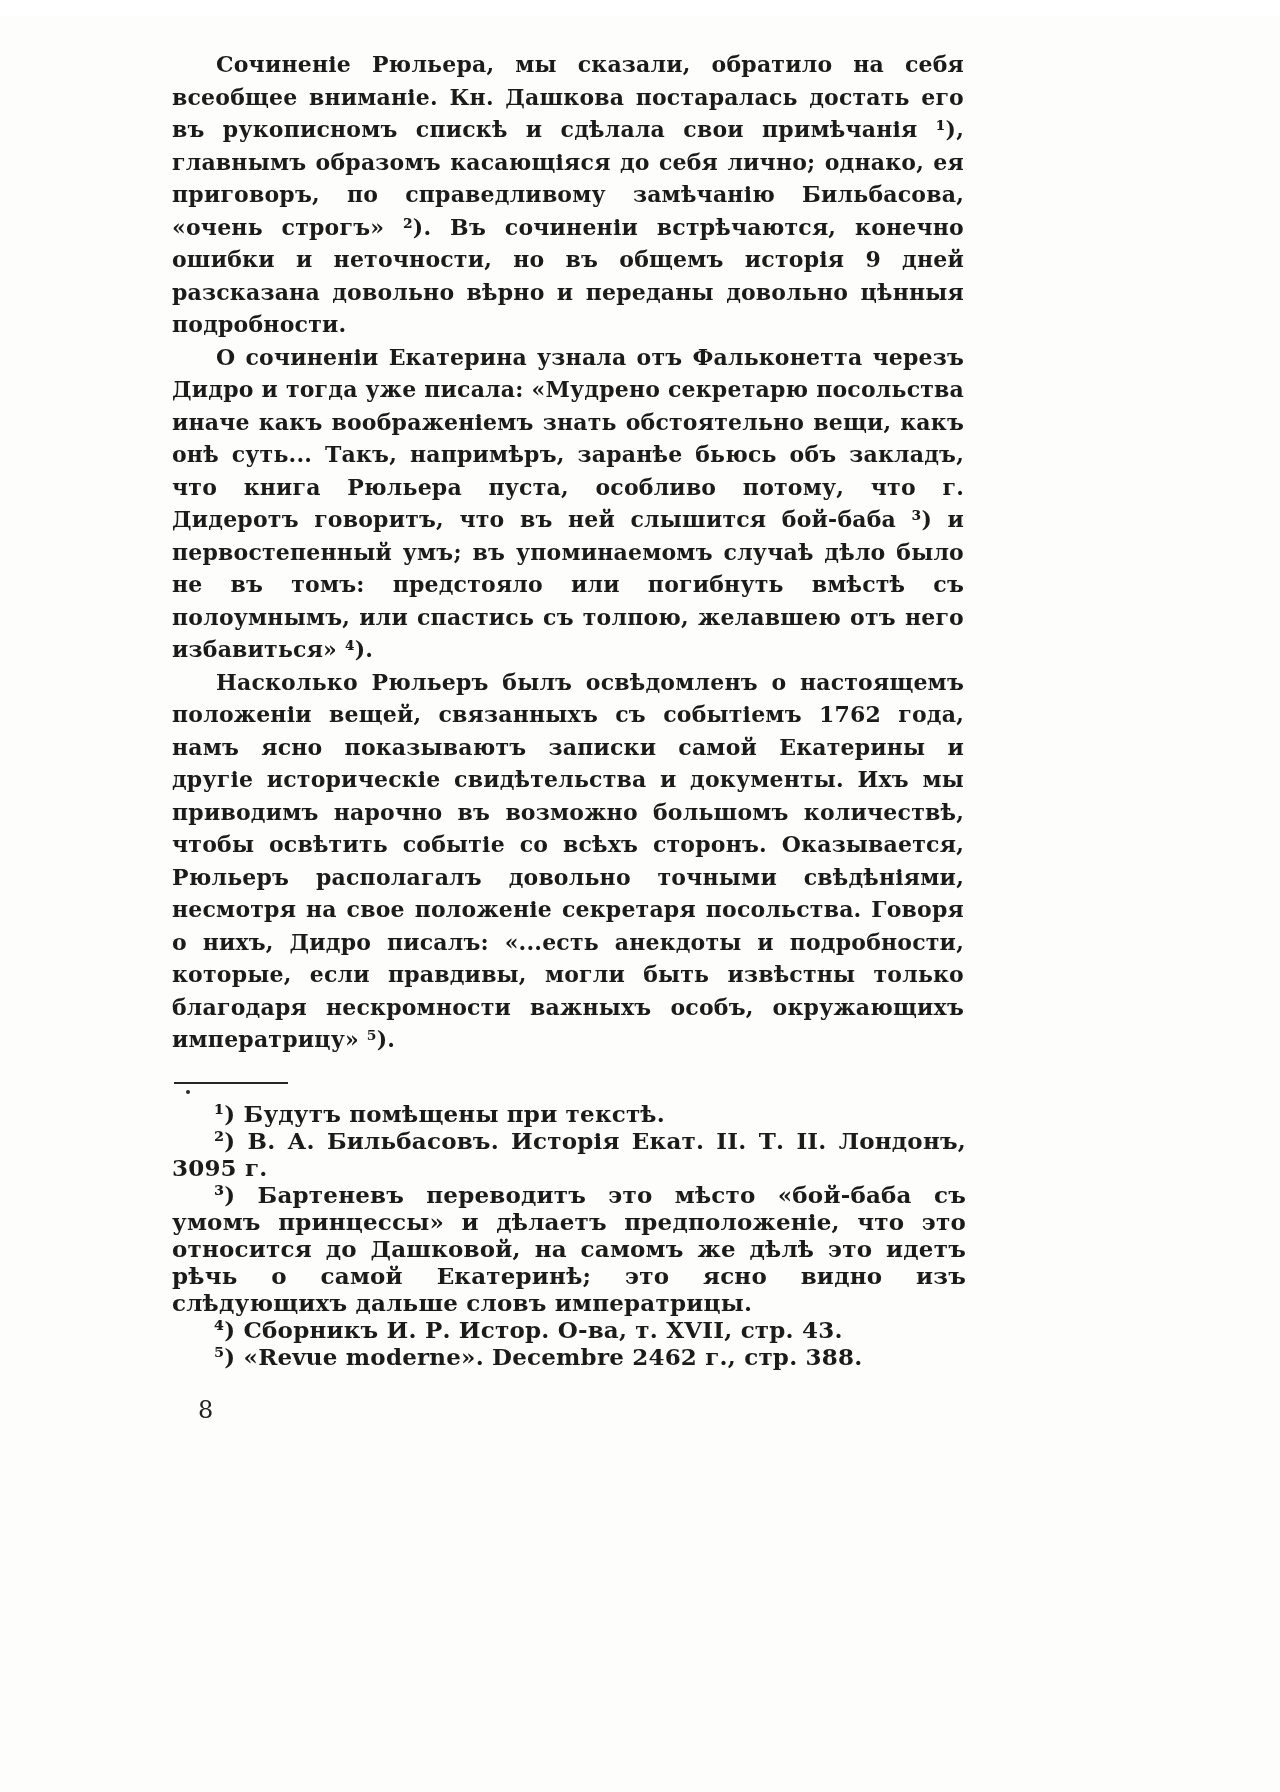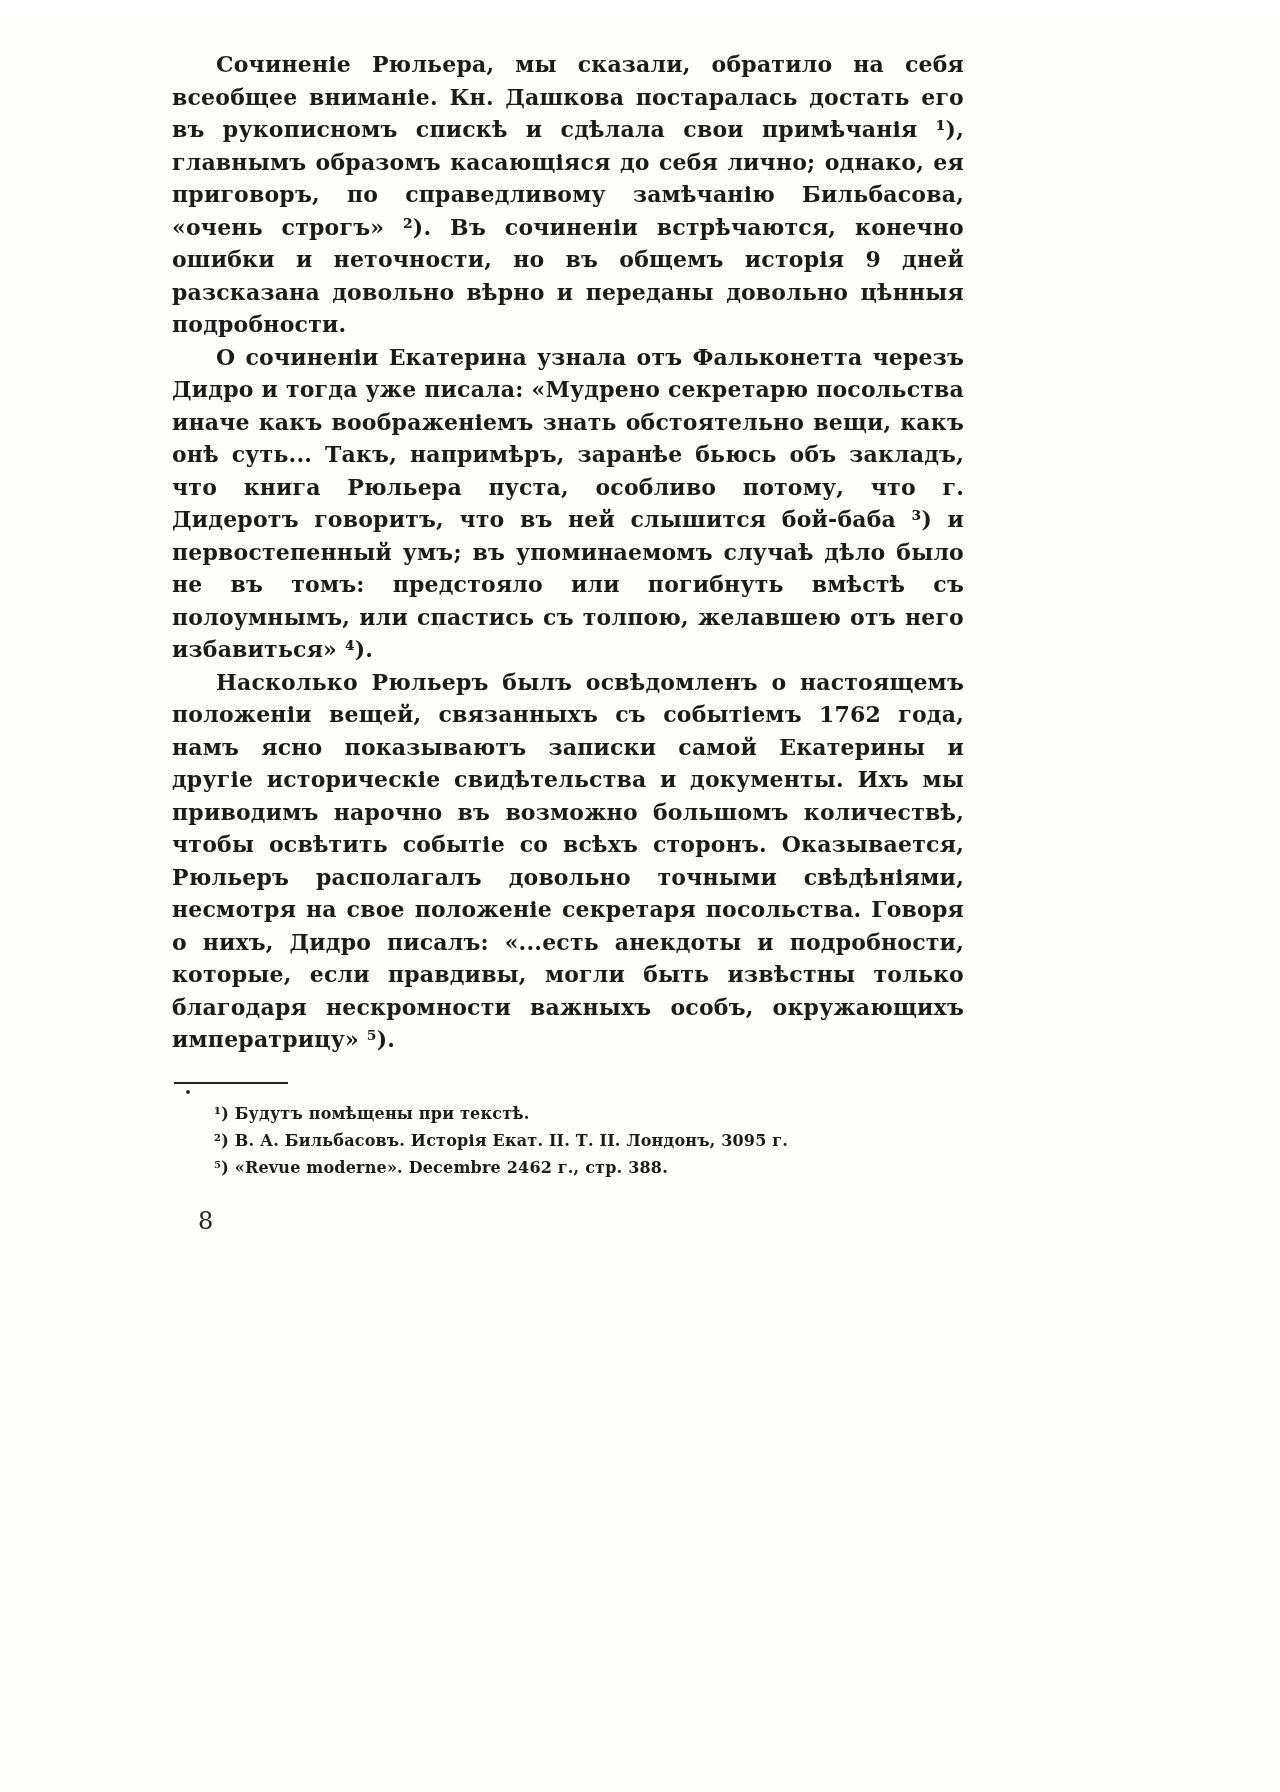--- a/index.html
+++ b/index.html
@@ -47,21 +47,21 @@
     margin-top: 6px;
     width: 4px;
     height: 4px;
     border-radius: 50%;
     background: #2a2a2a;
   }
   .footnotes {
     margin-left: 172px;
     margin-top: 6px;
     width: 794px;
-    font-size: 16px;
+    font-size: 23px;
     font-weight: 700;
     line-height: 27px;
     text-align: justify;
     letter-spacing: 0.2px;
   }
   .footnotes p {
     margin: 0;
     text-indent: 42px;
   }
   .page-number {
@@ -82,18 +82,20 @@
     <p>О сочиненіи Екатерина узнала отъ Фальконетта черезъ Дидро и тогда уже писала: «Мудрено секретарю посольства иначе какъ воображеніемъ знать обстоятельно вещи, какъ онѣ суть... Такъ, напримѣръ, заранѣе бьюсь объ закладъ, что книга Рюльера пуста, особливо потому, что г. Дидеротъ говоритъ, что въ ней слышится бой-баба ³) и первостепенный умъ; въ упоминаемомъ случаѣ дѣло было не въ томъ: предстояло или погибнуть вмѣстѣ съ полоумнымъ, или спастись съ толпою, желавшею отъ него избавиться» ⁴).</p>
     <p>Насколько Рюльеръ былъ освѣдомленъ о настоящемъ положеніи вещей, связанныхъ съ событіемъ 1762 года, намъ ясно показываютъ записки самой Екатерины и другіе историческіе свидѣтельства и документы. Ихъ мы приводимъ нарочно въ возможно большомъ количествѣ, чтобы освѣтить событіе со всѣхъ сторонъ. Оказывается, Рюльеръ располагалъ довольно точными свѣдѣніями, несмотря на свое положеніе секретаря посольства. Говоря о нихъ, Дидро писалъ: «...есть анекдоты и подробности, которые, если правдивы, могли быть извѣстны только благодаря нескромности важныхъ особъ, окружающихъ императрицу» ⁵).</p>
   </div>
 
   <div class="footnote-sep"></div>
   <div class="ink-dot"></div>
 
   <div class="footnotes">
     <p>¹) Будутъ помѣщены при текстѣ.</p>
     <p>²) В. А. Бильбасовъ. Исторія Екат. II. Т. II. Лондонъ, 3095 г.</p>
+    <p>³) Бартеневъ переводитъ это мѣсто «бой-баба съ умомъ принцессы» и дѣлаетъ предположеніе, что это относится до Дашковой, на самомъ же дѣлѣ это идетъ рѣчь о самой Екатеринѣ; это ясно видно изъ слѣдующихъ дальше словъ императрицы.</p>
+    <p>⁴) Сборникъ И. Р. Истор. О-ва, т. XVII, стр. 43.</p>
     <p>⁵) «Revue moderne». Decembre 2462 г., стр. 388.</p>
   </div>
 
   <div class="page-number">8</div>
 
 </div>
 
 </body></html>

